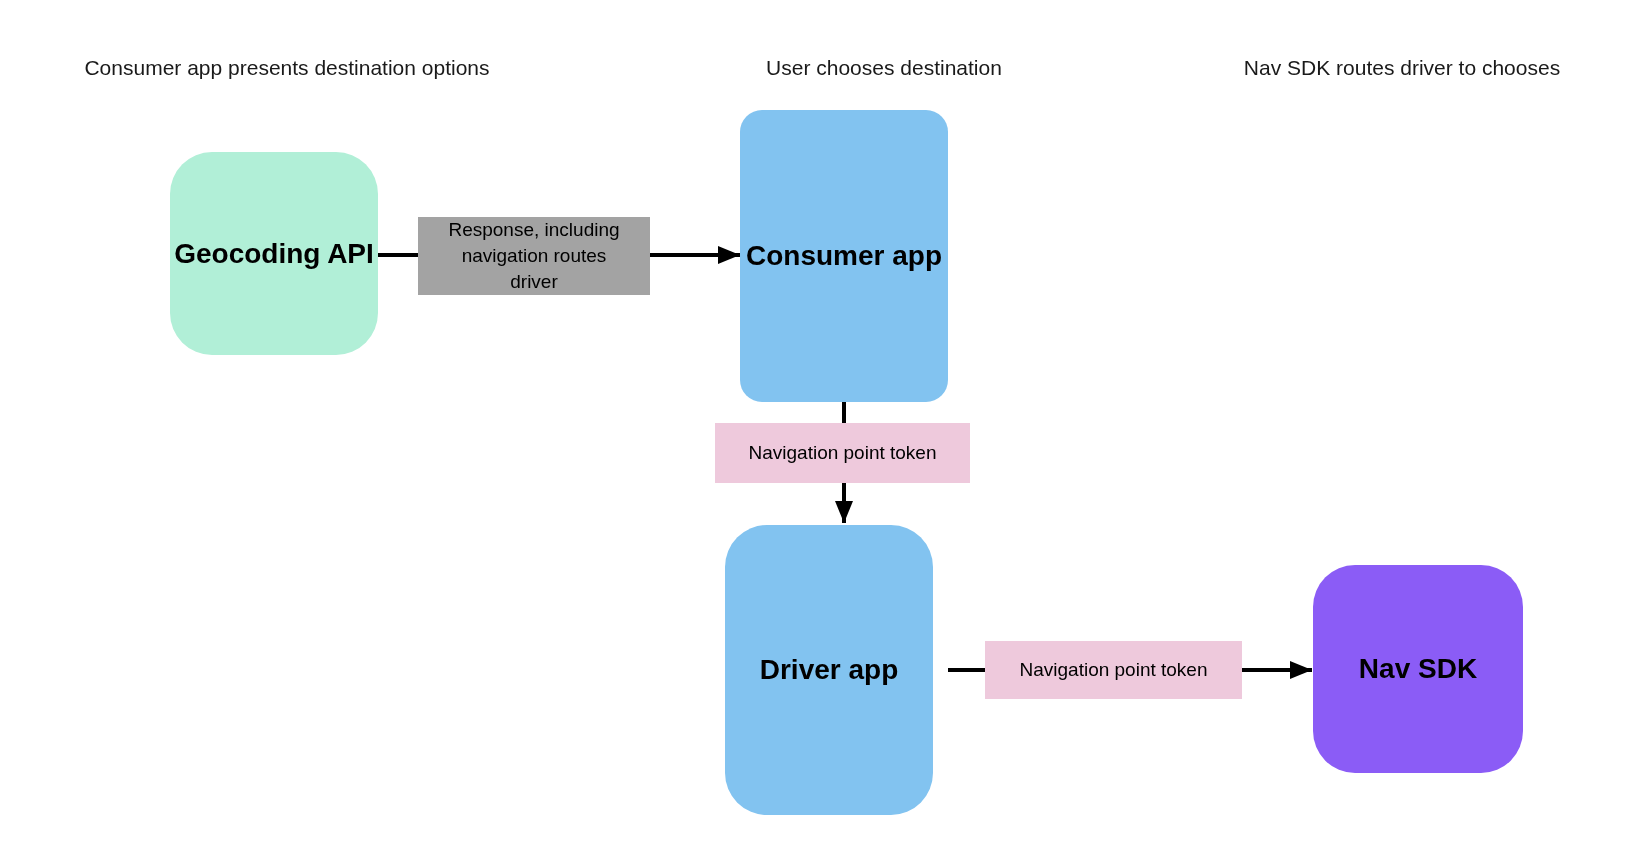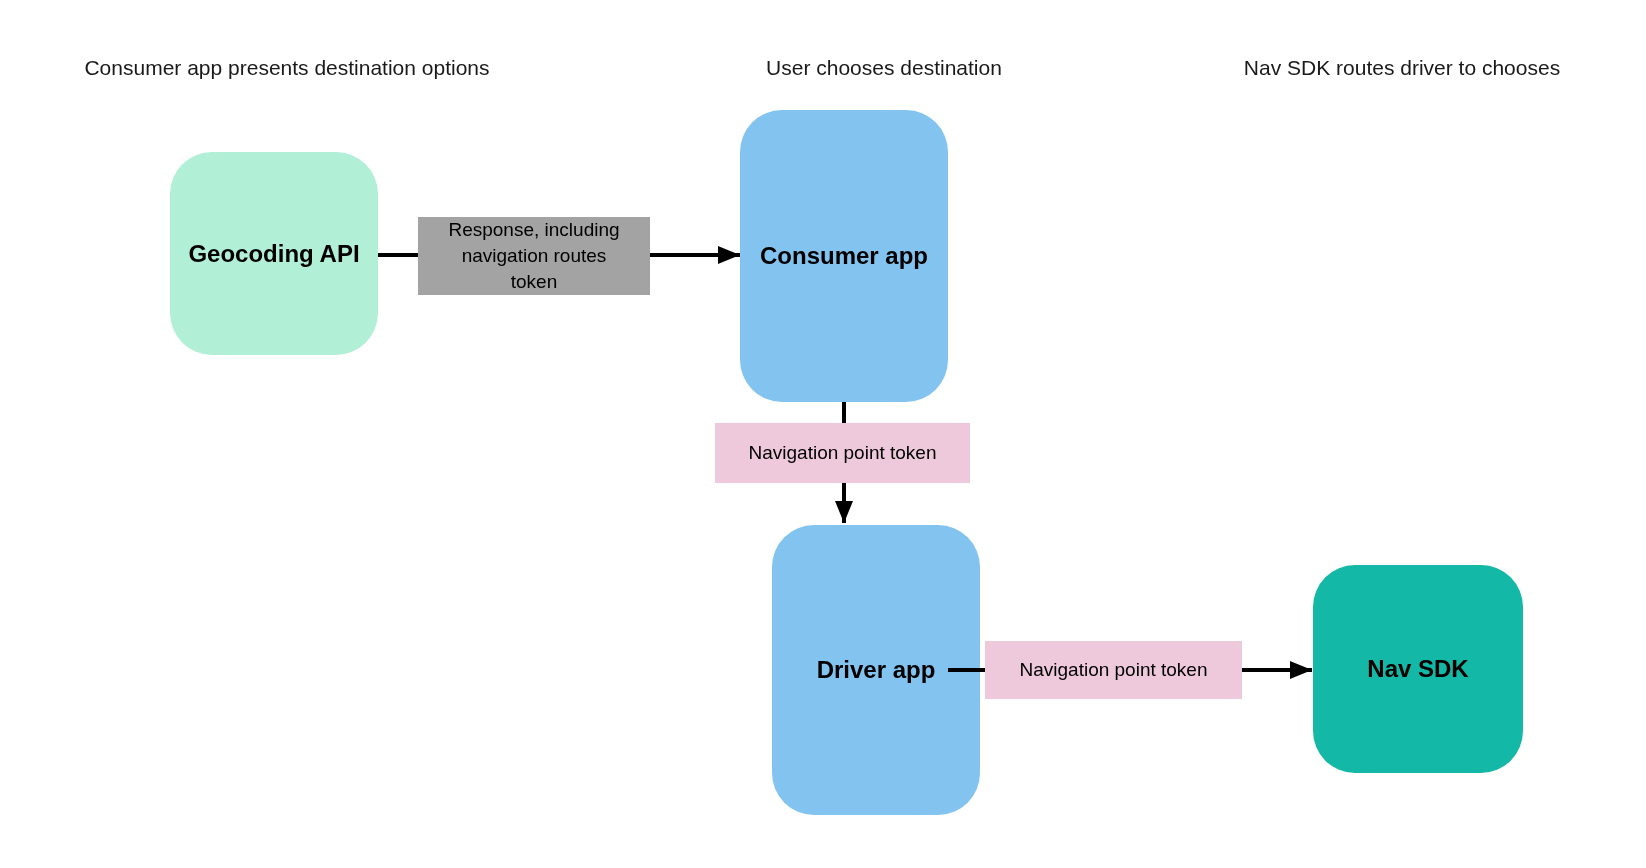--- a/index.html
+++ b/index.html
@@ -11,25 +11,25 @@
     position:absolute; top:56px; transform:translateX(-50%);
     font-size:21px; color:#1a1a1a; white-space:nowrap; z-index:1;
   }
   #lane-title-1 { left:287px; }
   #lane-title-2 { left:884px; }
   #lane-title-3 { left:1402px; }
 
   .node {
     position:absolute; z-index:1; border-radius:42px;
     display:flex; align-items:center; justify-content:center;
-    font-size:24px; font-weight:700; color:#000;
+    font-size:28px; font-weight:700; color:#000;
   }
   #node-geocoding { left:170px; top:152px; width:208px; height:203px; }
   #node-consumer  { left:740px; top:110px; width:208px; height:292px; }
-  #node-driver    { left:772px; top:525px; width:208px; height:290px; }
+  #node-driver    { left:725px; top:525px; width:208px; height:290px; }
   #node-navsdk    { left:1313px; top:565px; width:210px; height:208px; }
 
   .arrows { position:absolute; left:0; top:0; z-index:2; }
 
   .edge-label {
     position:absolute; z-index:3;
     display:flex; flex-direction:column; align-items:center; justify-content:center;
     font-size:19px; line-height:26px; color:#000; text-align:center; white-space:nowrap;
   }
   #edge-label-response { left:418px; top:217px; width:232px; height:78px; }
@@ -42,47 +42,47 @@
 <div class="canvas">
 
   <div class="lane-title" id="lane-title-1">Consumer app presents destination options</div>
   <div class="lane-title" id="lane-title-2">User chooses destination</div>
   <div class="lane-title" id="lane-title-3">Nav SDK routes driver to chooses</div>
 
   <div class="node" id="node-geocoding" style="background: rgb(177, 239, 215);">
     <span>Geocoding API</span>
   </div>
 
-  <div class="node" id="node-consumer" style="background: rgb(130, 195, 240);">
+  <div class="node" id="node-consumer" style="background: rgb(130, 195, 240); border-radius: 22px;">
     <span>Consumer app</span>
   </div>
 
   <div class="node" id="node-driver" style="background: rgb(130, 195, 240);">
     <span>Driver app</span>
   </div>
 
-  <div class="node" id="node-navsdk" style="background: #14b8a6; align-items: center;">
+  <div class="node" id="node-navsdk" style="background: #8b5cf6; align-items: center;">
     <span>Nav SDK</span>
   </div>
 
   <svg class="arrows" width="1646" height="868">
     <defs>
       <marker id="arrowhead" markerUnits="userSpaceOnUse" markerWidth="23" markerHeight="18" refX="22" refY="9" orient="auto">
         <path d="M0,0 L22,9 L0,18 Z" fill="#000000"></path>
       </marker>
     </defs>
     <path d="M378 255 H740" fill="none" stroke-width="4" marker-end="url(#arrowhead)" stroke="#000000"></path>
     <path d="M844 402 V523" fill="none" stroke-width="4" marker-end="url(#arrowhead)" stroke="#000000"></path>
     <path d="M948 670 H1312" fill="none" stroke-width="4" marker-end="url(#arrowhead)" stroke="#000000"></path>
   </svg>
 
   <div class="edge-label" id="edge-label-response" style="background: #a3a3a3;">
     <span>Response, including</span>
     <span>navigation routes</span>
-    <span>token</span>
+    <span>driver</span>
   </div>
 
   <div class="edge-label" id="edge-label-token-1" style="background: rgb(238, 201, 220);">
     <span>Navigation point token</span>
   </div>
 
   <div class="edge-label" id="edge-label-token-2" style="background: rgb(238, 201, 220);">
     <span>Navigation point token</span>
   </div>
 

